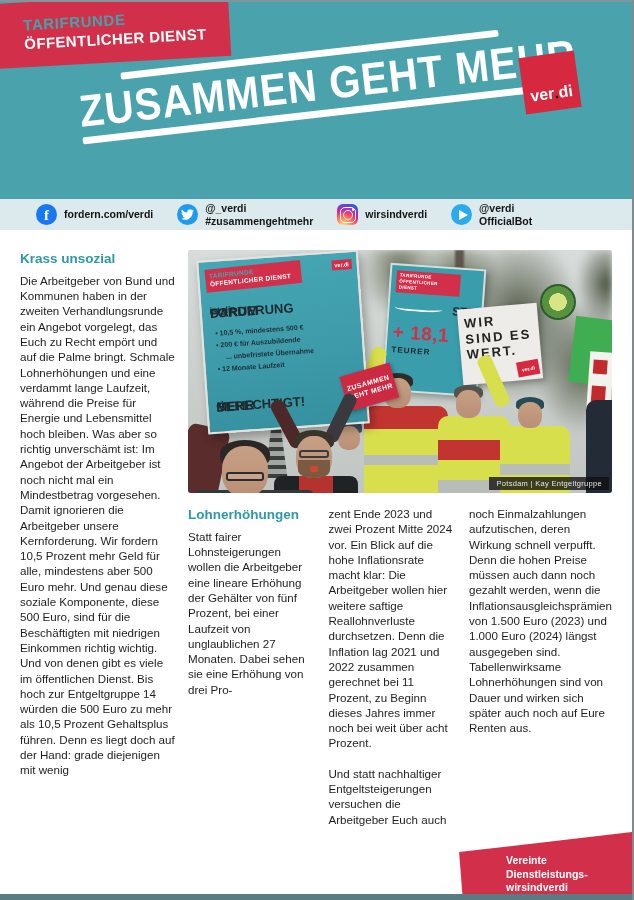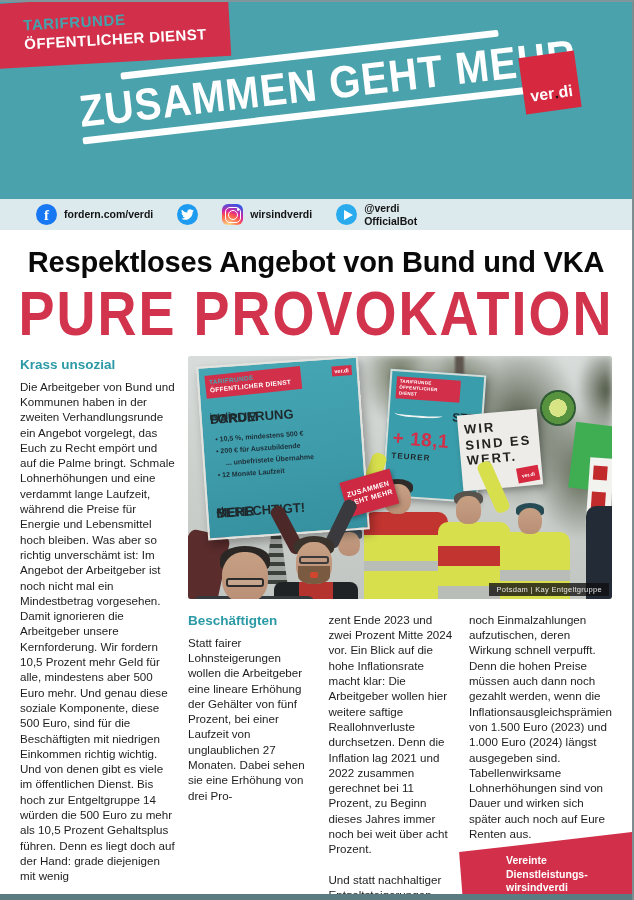--- a/index.html
+++ b/index.html
@@ -198,43 +198,43 @@
             <b>f</b>
           </span>
         <span class="si-label">fordern.com/verdi</span>
       </div>
       <div class="social-item">
         <span class="icon icon-tw">
           <svg width="13" height="13" viewBox="0 0 24 24">
               <path fill="#fff" d="M23.95 4.57a10 10 0 0 1-2.82.77 4.96 4.96 0 0 0 2.16-2.72c-.95.56-2.01.97-3.13 1.19a4.92 4.92 0 0 0-8.38 4.48A13.94 13.94 0 0 1 1.64 3.16a4.92 4.92 0 0 0 1.52 6.57 4.9 4.9 0 0 1-2.23-.61v.06a4.92 4.92 0 0 0 3.95 4.83 4.9 4.9 0 0 1-2.22.08 4.93 4.93 0 0 0 4.6 3.42A9.87 9.87 0 0 1 0 19.54a13.9 13.9 0 0 0 7.55 2.21c9.05 0 14-7.5 14-14v-.64a10 10 0 0 0 2.4-2.54z"></path>
             </svg>
         </span>
+        <span class="si-label">
+          <span>@_verdi</span><br>
+          <span>#zusammengehtmehr</span>
+        </span>
       </div>
       <div class="social-item">
         <span class="icon icon-ig">
             <span class="lens"></span>
           </span>
         <span class="si-label">wirsindverdi</span>
       </div>
       <div class="social-item">
         <span class="icon icon-tg">
             <span class="plane"></span>
           </span>
         <span class="si-label">
           <span>@verdi</span><br>
           <span>OfficialBot</span>
         </span>
       </div>
     </div>
   </div>
 
-  <div class="headline">
-    <div class="kicker">Respektloses Angebot von Bund und VKA</div>
-    <div class="title">PURE PROVOKATION</div>
-  </div>
 
   <div class="content">
     <div class="coltext col-1">
       <h3 class="subhead">Krass unsozial</h3>
       <p class="para">Die Arbeitgeber von Bund und Kommunen haben in der zweiten Verhandlungsrunde ein Angebot vorgelegt, das Euch zu Recht empört und auf die Palme bringt. Schmale Lohnerhöhungen und eine verdammt lange Laufzeit, während die Preise für Energie und Lebensmittel hoch bleiben. Was aber so richtig unverschämt ist: Im Angebot der Arbeitgeber ist noch nicht mal ein Mindestbetrag vorgesehen. Damit ignorieren die Arbeitgeber unsere Kernforderung. Wir fordern 10,5 Prozent mehr Geld für alle, mindestens aber 500 Euro mehr. Und genau diese soziale Komponente, diese 500 Euro, sind für die Beschäftigten mit niedrigen Einkommen richtig wichtig. Und von denen gibt es viele im öffentlichen Dienst. Bis hoch zur Entgeltgruppe 14 würden die 500 Euro zu mehr als 10,5 Prozent Gehaltsplus führen. Denn es liegt doch auf der Hand: grade diejenigen mit wenig</p>
     </div>
 
     <div class="col-right">
 
       <div class="photo">
@@ -320,21 +320,21 @@
         <div class="p1-body"></div>
         <div class="p1-hair"></div>
         <div class="head p1-head"></div>
         <div class="p1-glasses"></div>
 
         <div class="credit">Potsdam | Kay Entgeltgruppe</div>
       </div>
 
       <div class="text-cols">
         <div class="coltext">
-          <h3 class="subhead">Beschäftigten</h3>
+          <h3 class="subhead">Lohnerhöhungen</h3>
           <p class="para">Statt fairer Lohnsteigerungen wollen die Arbeitgeber eine lineare Erhöhung der Gehälter von fünf Prozent, bei einer Laufzeit von unglaublichen 27 Monaten. Dabei sehen sie eine Erhöhung von drei Pro-</p>
         </div>
         <div class="coltext">
           <p class="para">zent Ende 2023 und zwei Prozent Mitte 2024 vor. Ein Blick auf die hohe Inflationsrate macht klar: Die Arbeitgeber wollen hier weitere saftige Reallohnverluste durchsetzen. Denn die Inflation lag 2021 und 2022 zusammen gerechnet bei 11 Prozent, zu Beginn dieses Jahres immer noch bei weit über acht Prozent.</p>
           <p class="para">Und statt nachhaltiger Entgeltsteigerungen versuchen die Arbeitgeber Euch auch</p>
         </div>
         <div class="coltext">
           <p class="para">noch Einmalzahlungen aufzutischen, deren Wirkung schnell verpufft. Denn die hohen Preise müssen auch dann noch gezahlt werden, wenn die Inflationsausgleichsprämien von 1.500 Euro (2023) und 1.000 Euro (2024) längst ausgegeben sind. Tabellenwirksame Lohnerhöhungen sind von Dauer und wirken sich später auch noch auf Eure Renten aus.</p>
         </div>
       </div>

